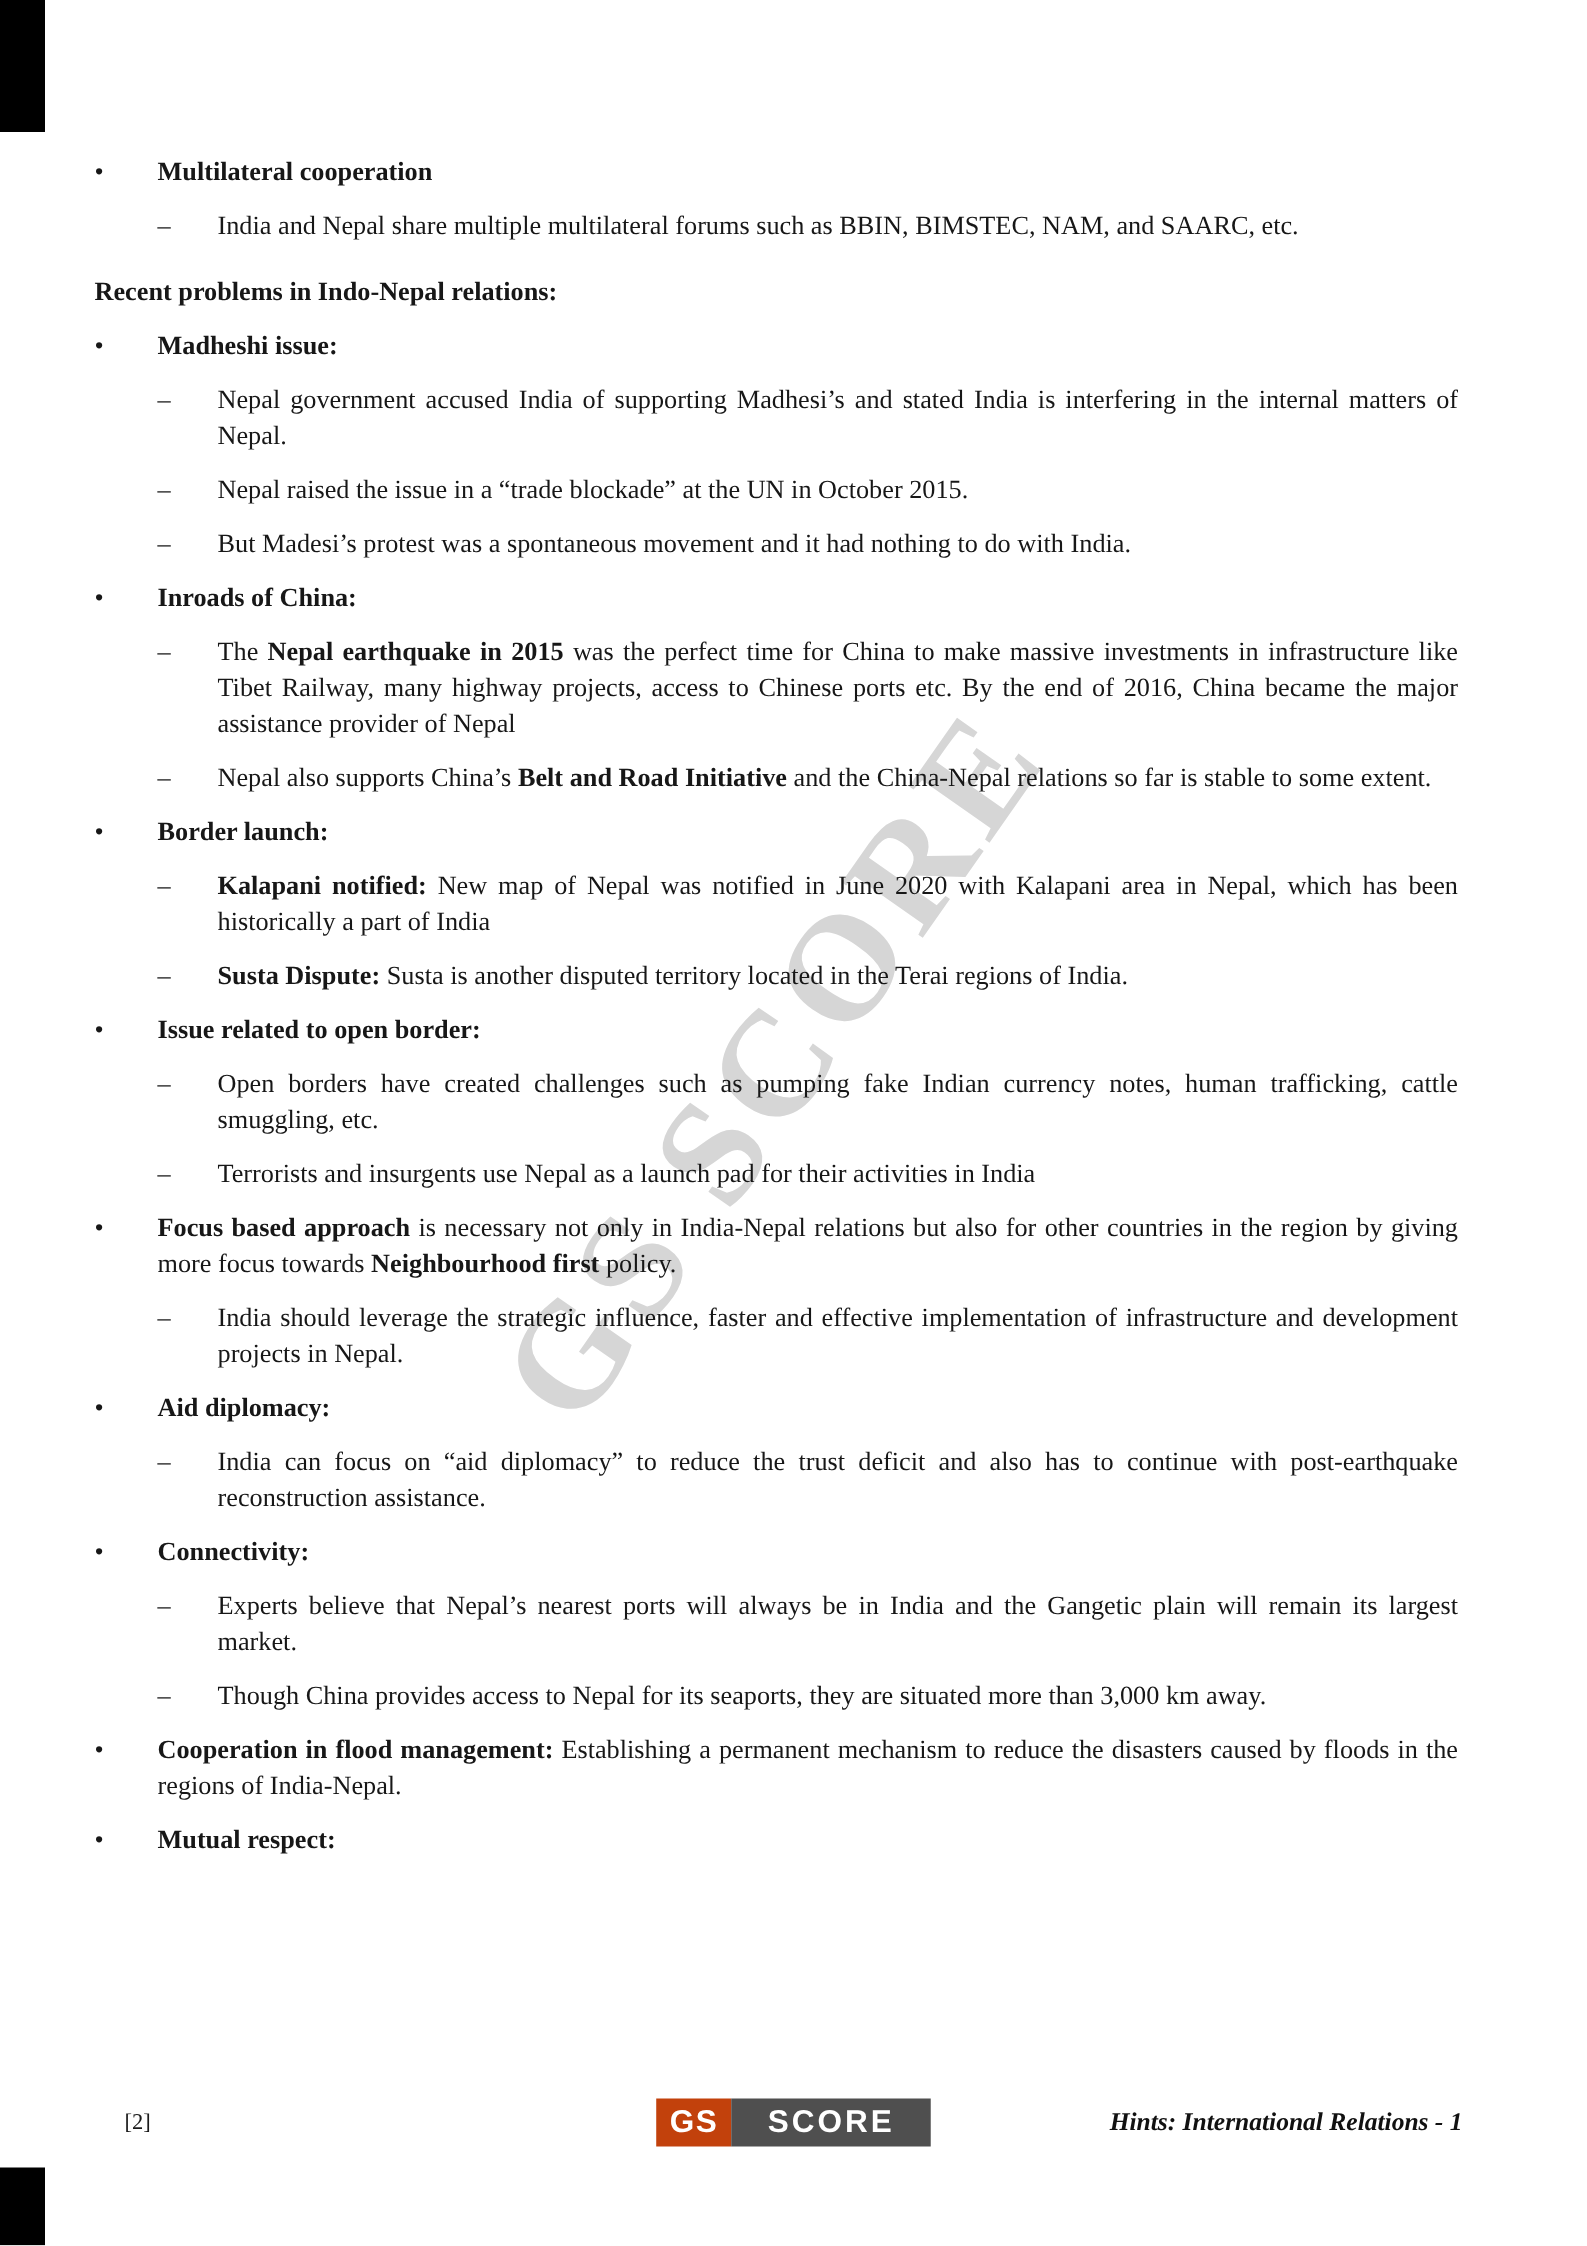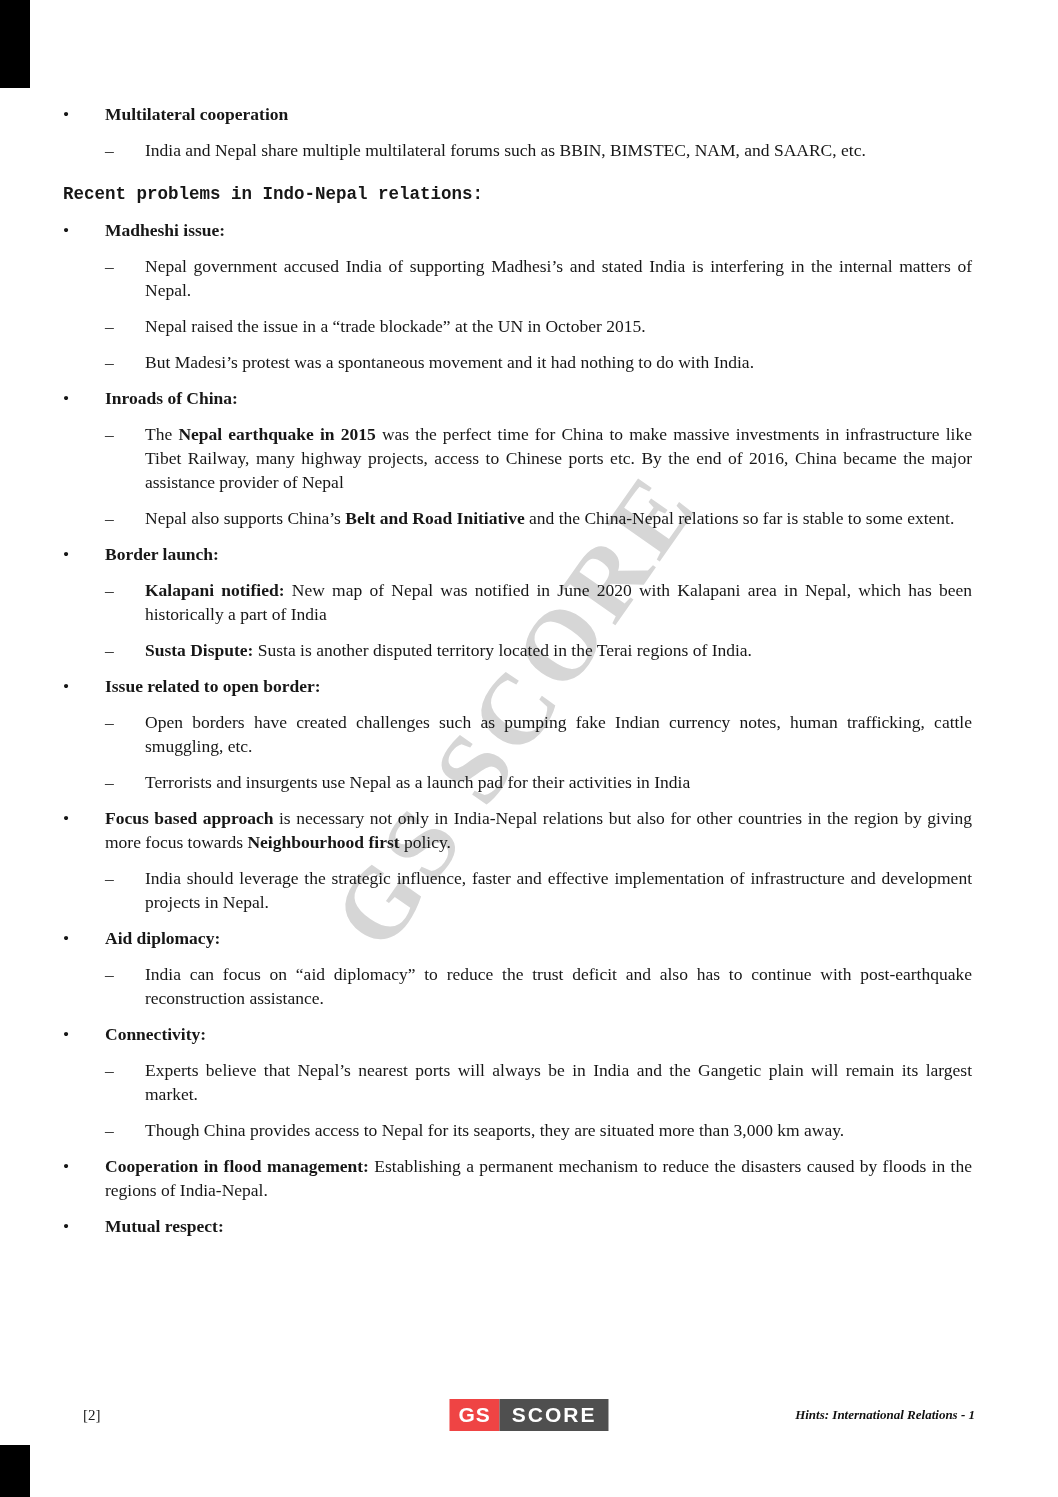--- a/index.html
+++ b/index.html
@@ -48,51 +48,50 @@
   .block.dash { padding-left:42px; }
   .block.dash .marker { flex:0 0 40px; width:40px; }
   .block .text {
     flex:1;
     text-align:justify;
   }
   .block.section {
     font-weight:bold;
     margin-top:20px;
     margin-bottom:12px;
-    font-family:Liberation Mono, monospace;
   }
   .block.section .text { text-align:left; }
   .block:first-child { margin-top:0; }
   .footer {
     position:absolute;
     left:83px; right:83px;
     top:1398px; height:34px;
     display:flex; align-items:center;
     z-index:1;
   }
   .page-num { font-size:15px; color:#1a1a1a; }
   .logo {
     position:absolute; left:50%; top:50%;
     transform:translate(-50%,-50%);
     display:inline-flex; align-items:stretch;
     font-family:"Liberation Sans", sans-serif;
     font-weight:bold;
   }
   .logo-gs {
-    background:#ef4444; color:#fff;
+    background:#c2410c; color:#fff;
     padding:4px 9px; font-size:21px; letter-spacing:1px;
   }
   .logo-score {
     background:#4f4f4f; color:#fff;
-    padding:4px 12px; font-size:21px; letter-spacing:2px;
+    padding:4px 24px; font-size:21px; letter-spacing:2px;
   }
   .footer-right {
     margin-left:auto;
     font-weight:bold; font-style:italic;
-    font-size:13px;
+    font-size:17px;
     color:#111;
   }
   b { font-weight:bold; }
 </style>
 </head>
 <body>
 
 <div class="page">
   <div class="corner-top"></div>
   <div class="corner-bottom"></div>

